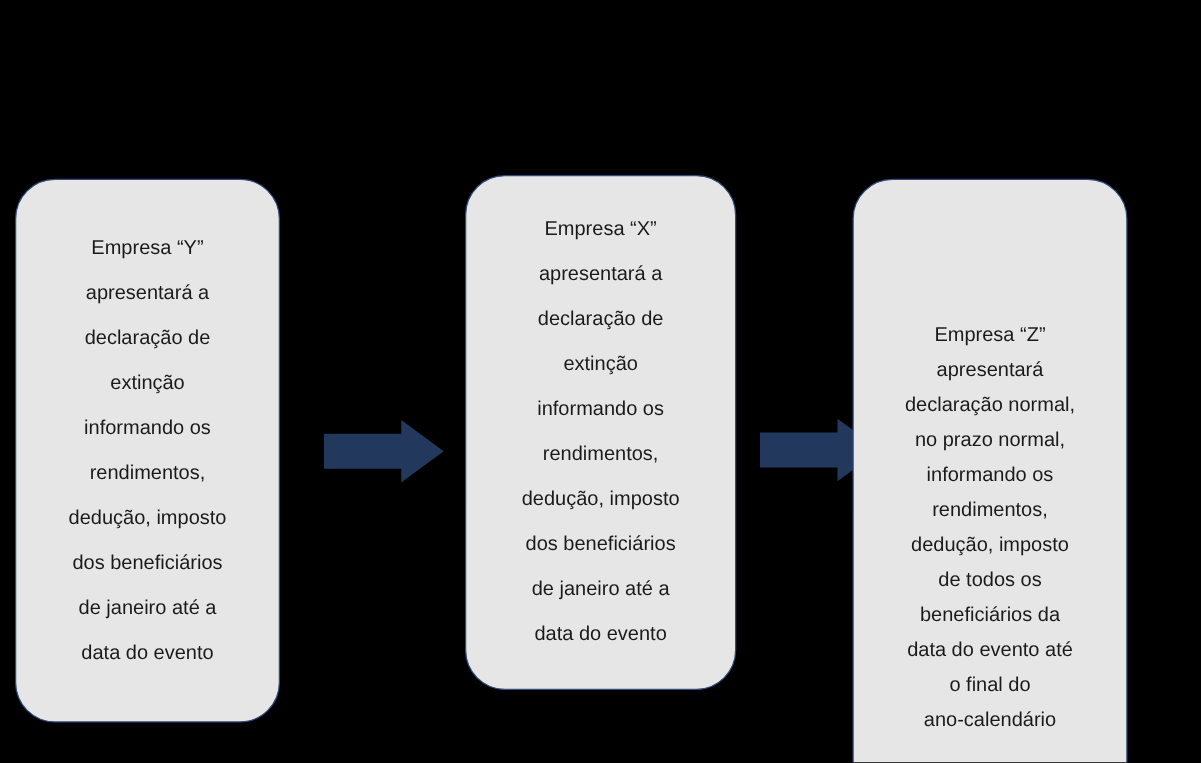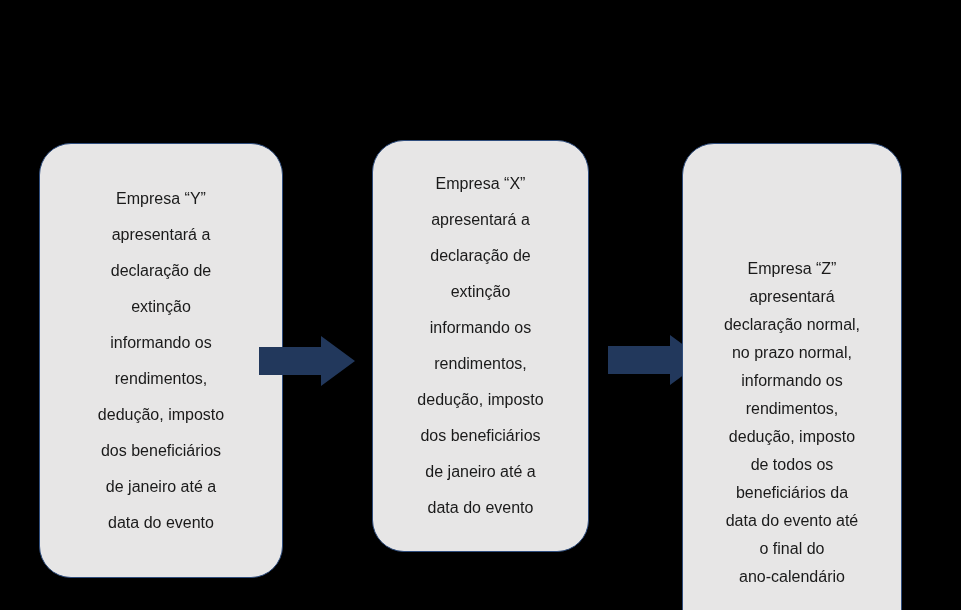--- a/index.html
+++ b/index.html
@@ -18,21 +18,21 @@
   .card {
     position: absolute;
     background: #E7E6E6;
     border: 1.5px solid #2F4D7D;
     border-radius: 32px;
     box-sizing: border-box;
     display: flex;
     align-items: center;
     justify-content: center;
   }
-  .card-1 { left: 39px;  top: 143px; width: 244px; height: 435px; }
+  .card-1 { left: 12px;  top: 143px; width: 212px; height: 435px; }
   .card-2 { left: 372px; top: 140px; width: 217px; height: 412px; }
   .card-3 { left: 682px; top: 143px; width: 220px; height: 560px; }
   .card-text {
     white-space: pre-line;
     text-align: center;
     color: #1A1A1A;
     font-size: 16px;
     padding: 0 10px;
   }
   .card-1 .card-text, .card-2 .card-text { line-height: 36px; }

